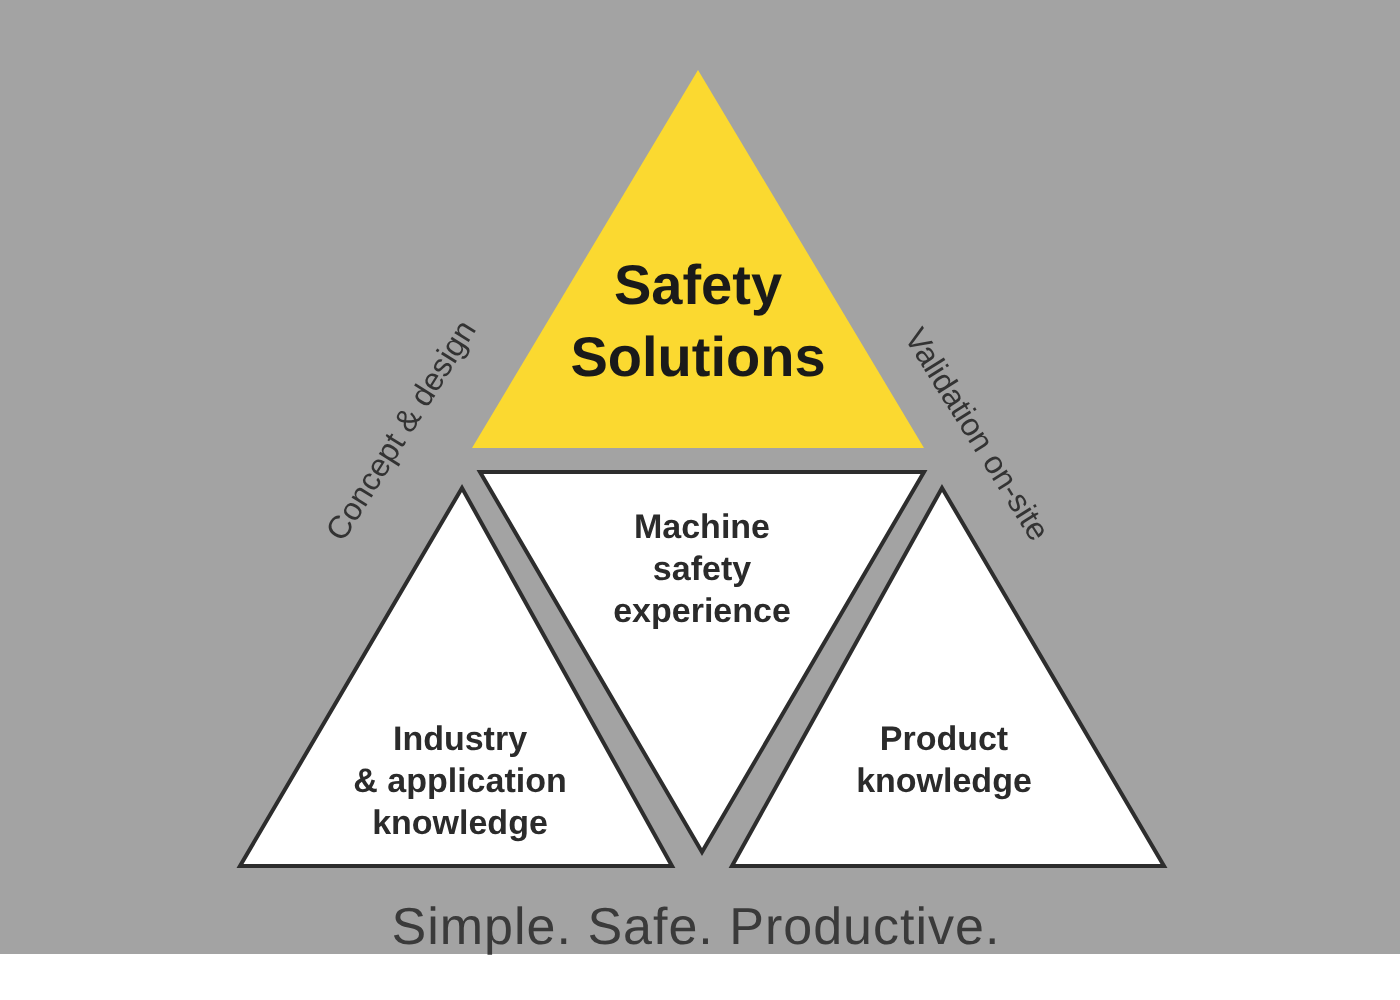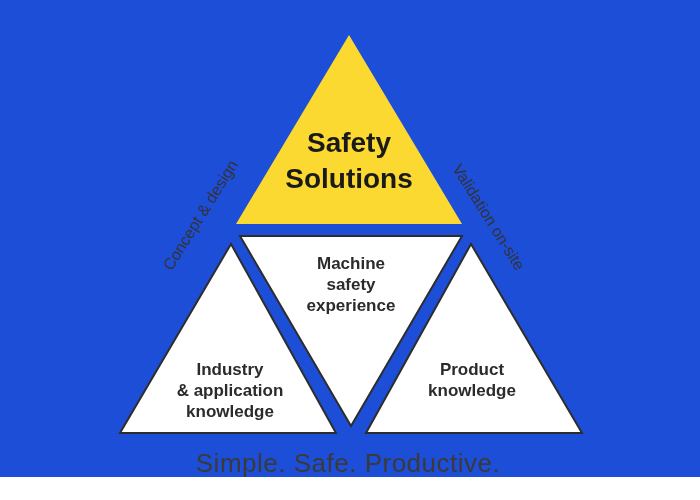--- a/index.html
+++ b/index.html
@@ -8,21 +8,21 @@
     background: #ffffff;
     width: 700px;
     height: 500px;
     overflow: hidden;
     font-family: "Liberation Sans", sans-serif;
   }
   .stage {
     position: relative;
     width: 700px;
     height: 477px;
-    background: #1d4ed8;
+    background: #a3a3a3;
   }
   svg { display: block; }
   svg text {
     font-family: "Liberation Sans", sans-serif;
   }
   .title-line {
     font-size: 28px;
     font-weight: bold;
     fill: #1a1a1a;
     text-anchor: middle;

